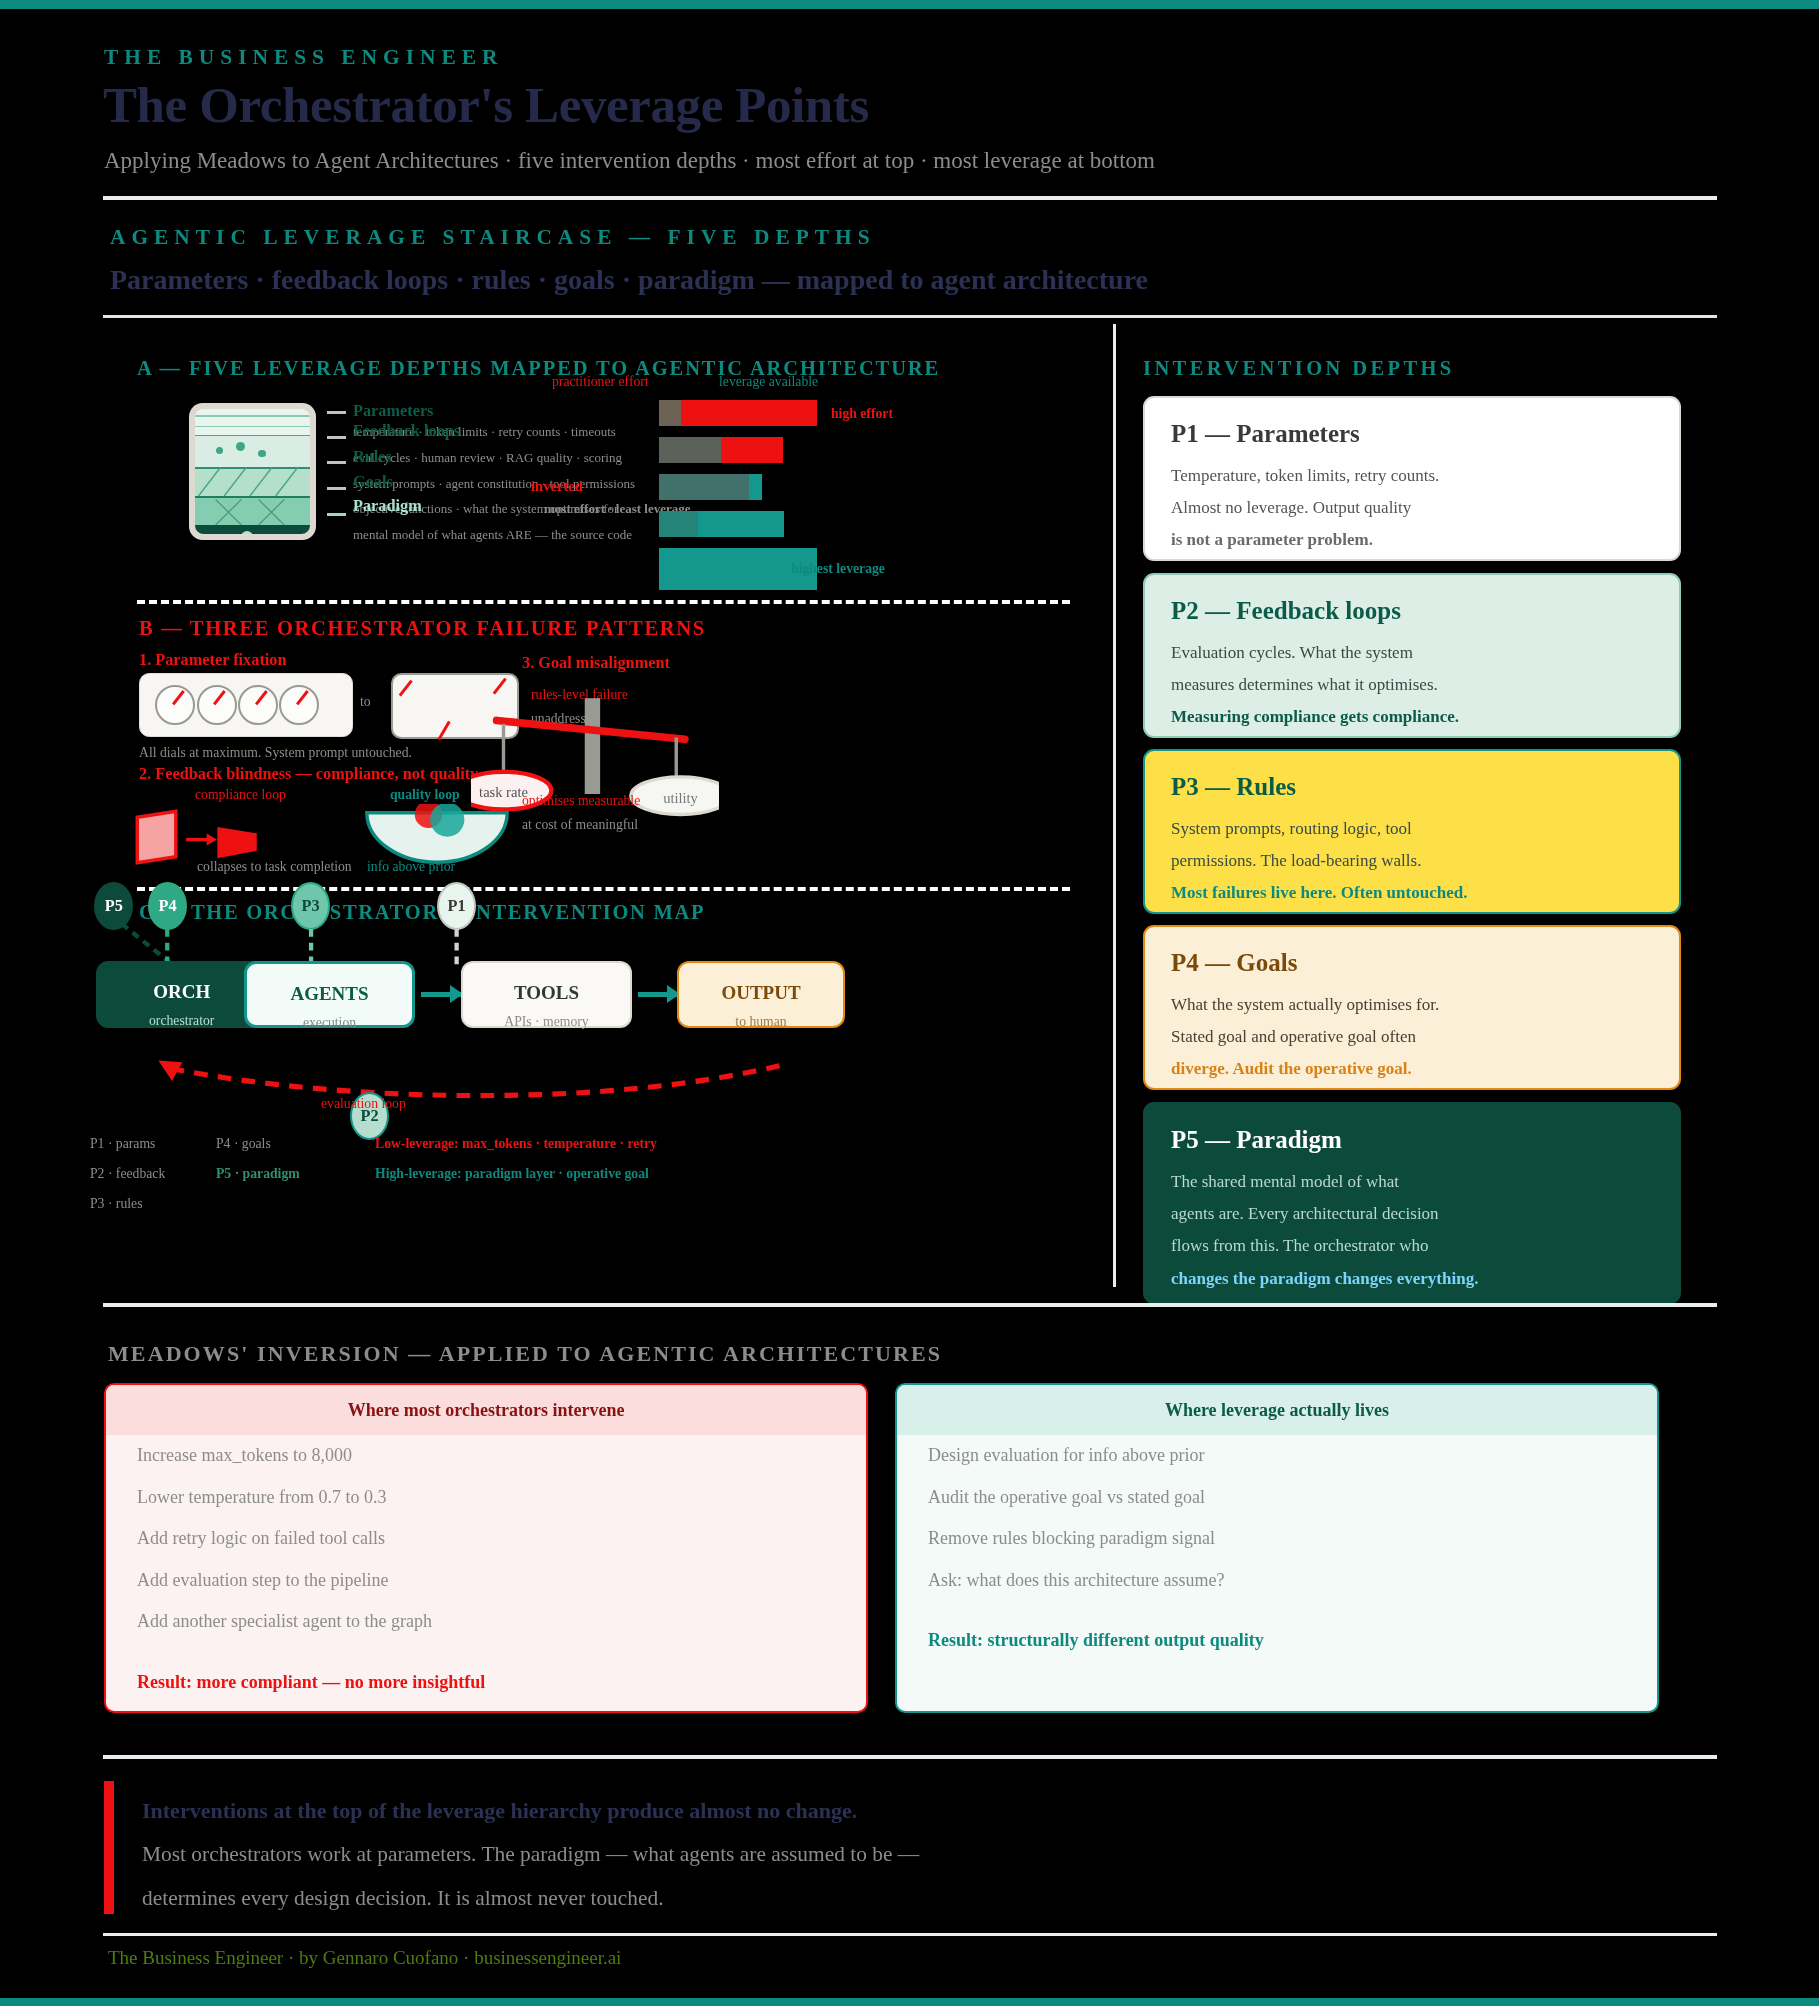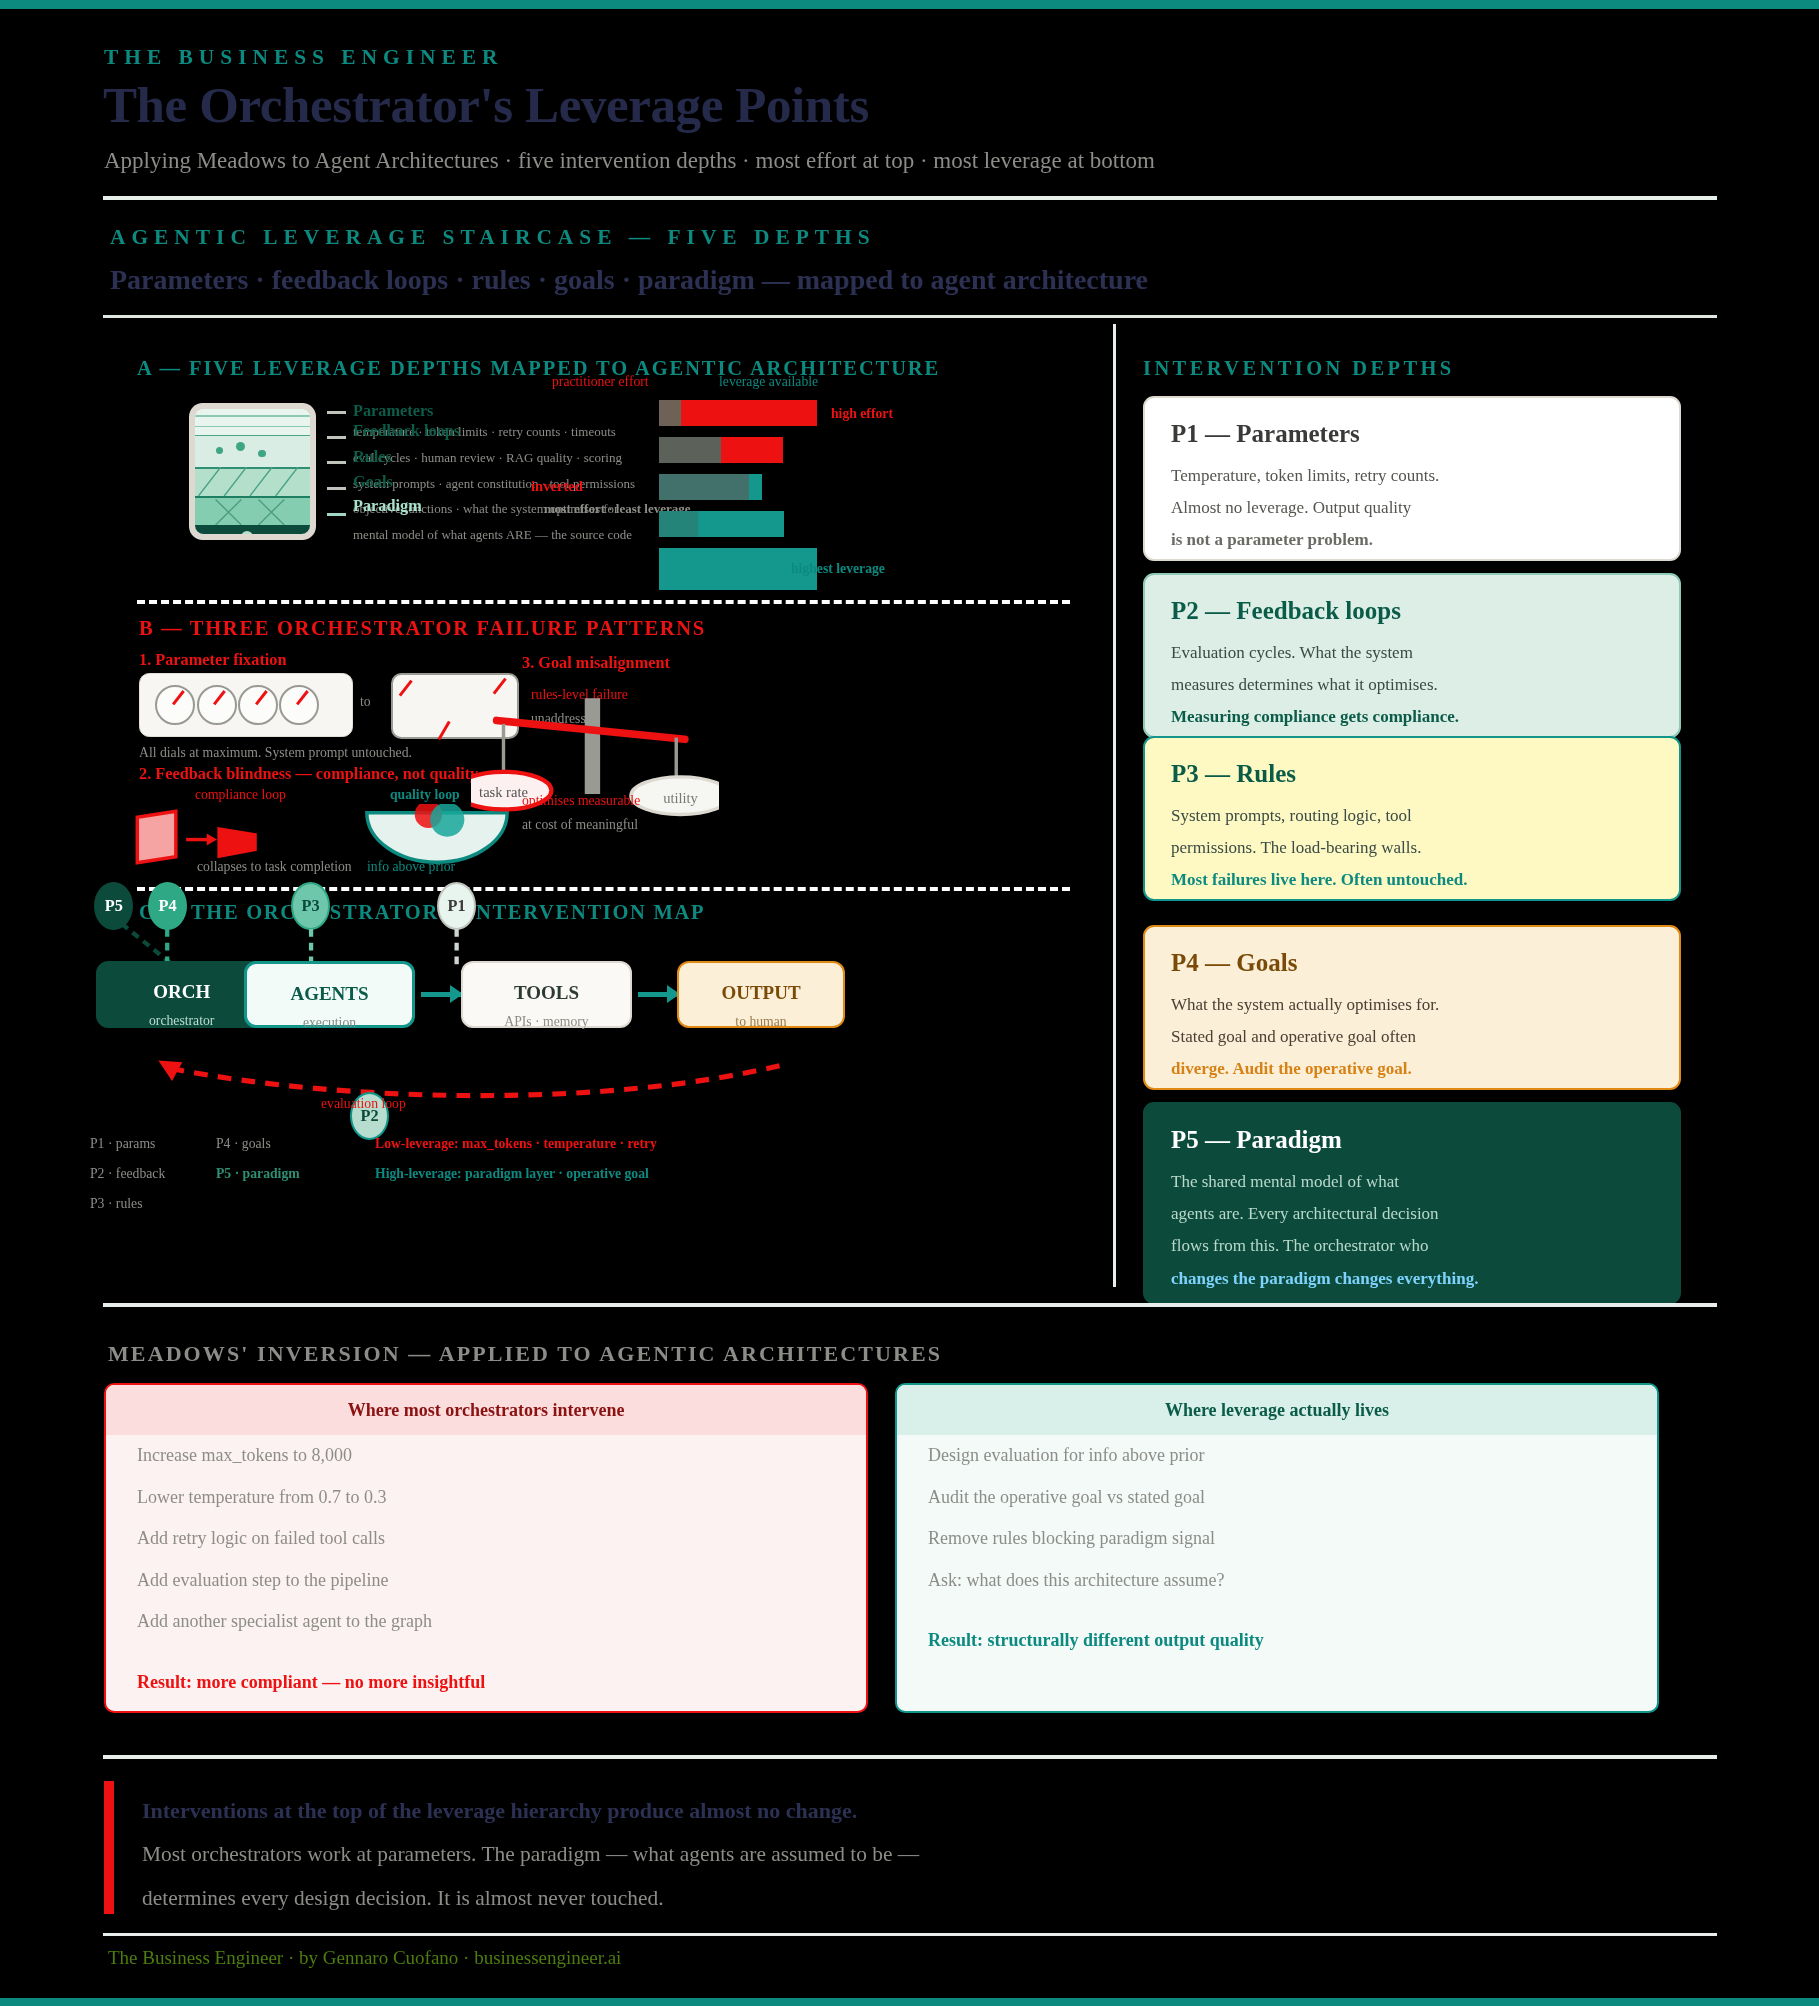--- a/index.html
+++ b/index.html
@@ -328,21 +328,21 @@
       <p class="bold" style="color:#6b6b66;">is not a parameter problem.</p>
     </div>
 
     <div class="card" style="top:247px;height:165px;background:#ddeee7;border:2.6px solid #8fc9b8;">
       <h4 style="color:#0a5c48;">P2 — Feedback loops</h4>
       <p style="color:#3a4a44;">Evaluation cycles. What the system</p>
       <p style="color:#3a4a44;">measures determines what it optimises.</p>
       <p class="bold" style="color:#0a5c48;">Measuring compliance gets compliance.</p>
     </div>
 
-    <div class="card" style="top:410px;height:165px;background:#fef9c3;border:2.6px solid #12968c;">
+    <div class="card" style="top:423px;height:165px;background:#fde047;border:2.6px solid #12968c;">
       <h4 style="color:#0a5c48;">P3 — Rules</h4>
       <p style="color:#3a4a44;">System prompts, routing logic, tool</p>
       <p style="color:#3a4a44;">permissions. The load-bearing walls.</p>
       <p class="bold" style="color:#0d8a80;">Most failures live here. Often untouched.</p>
     </div>
 
     <div class="card" style="top:599px;height:165px;background:#fcefd7;border:2.6px solid #e08a14;">
       <h4 style="color:#7a4a08;">P4 — Goals</h4>
       <p style="color:#4a4034;">What the system actually optimises for.</p>
       <p style="color:#4a4034;">Stated goal and operative goal often</p>

